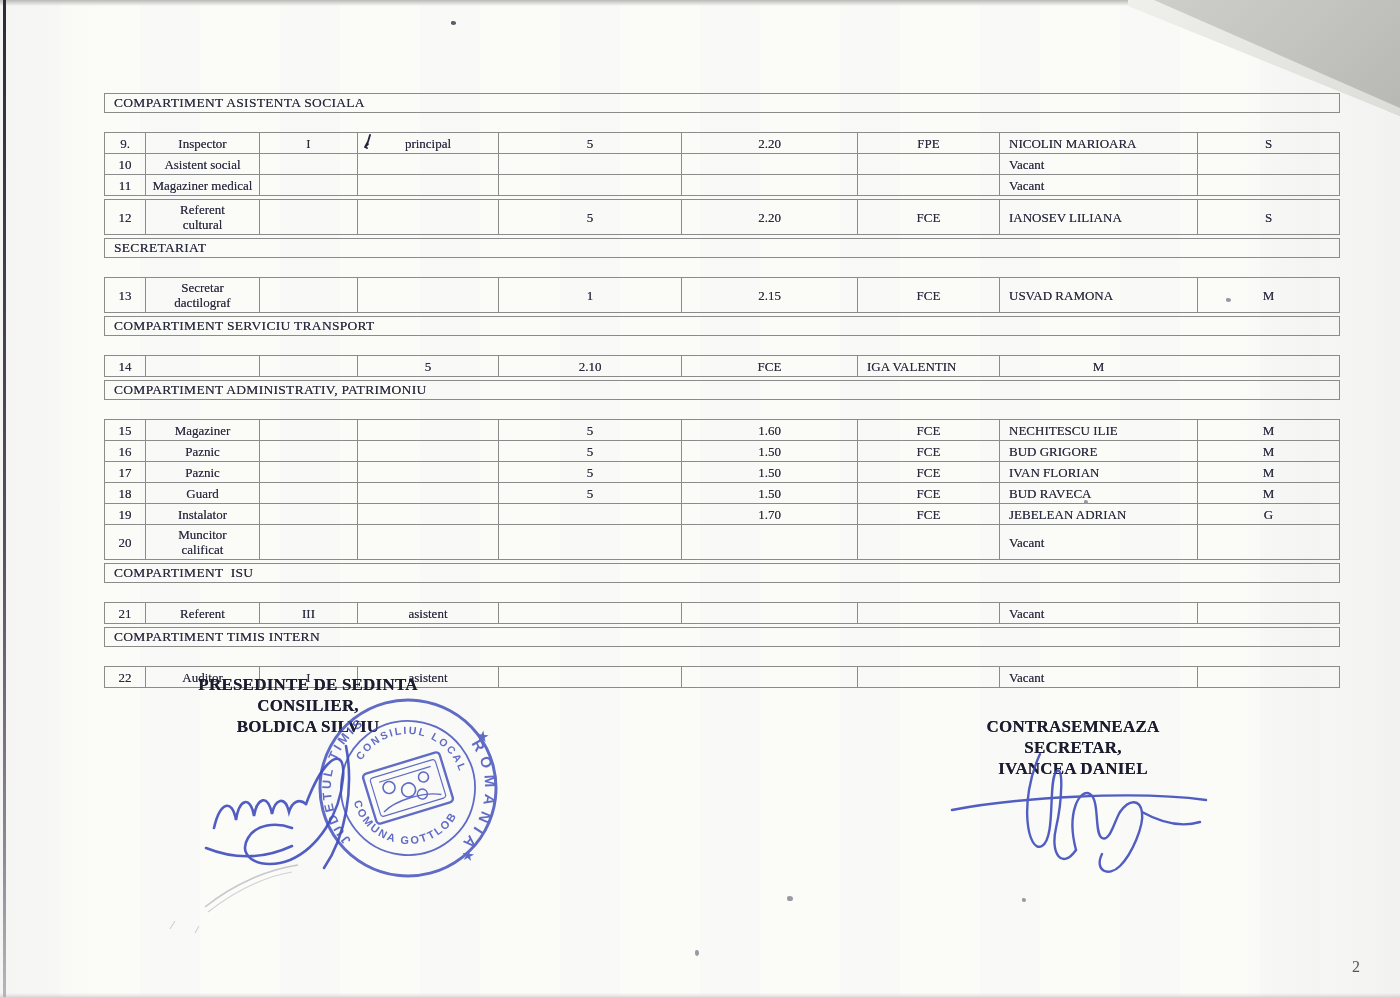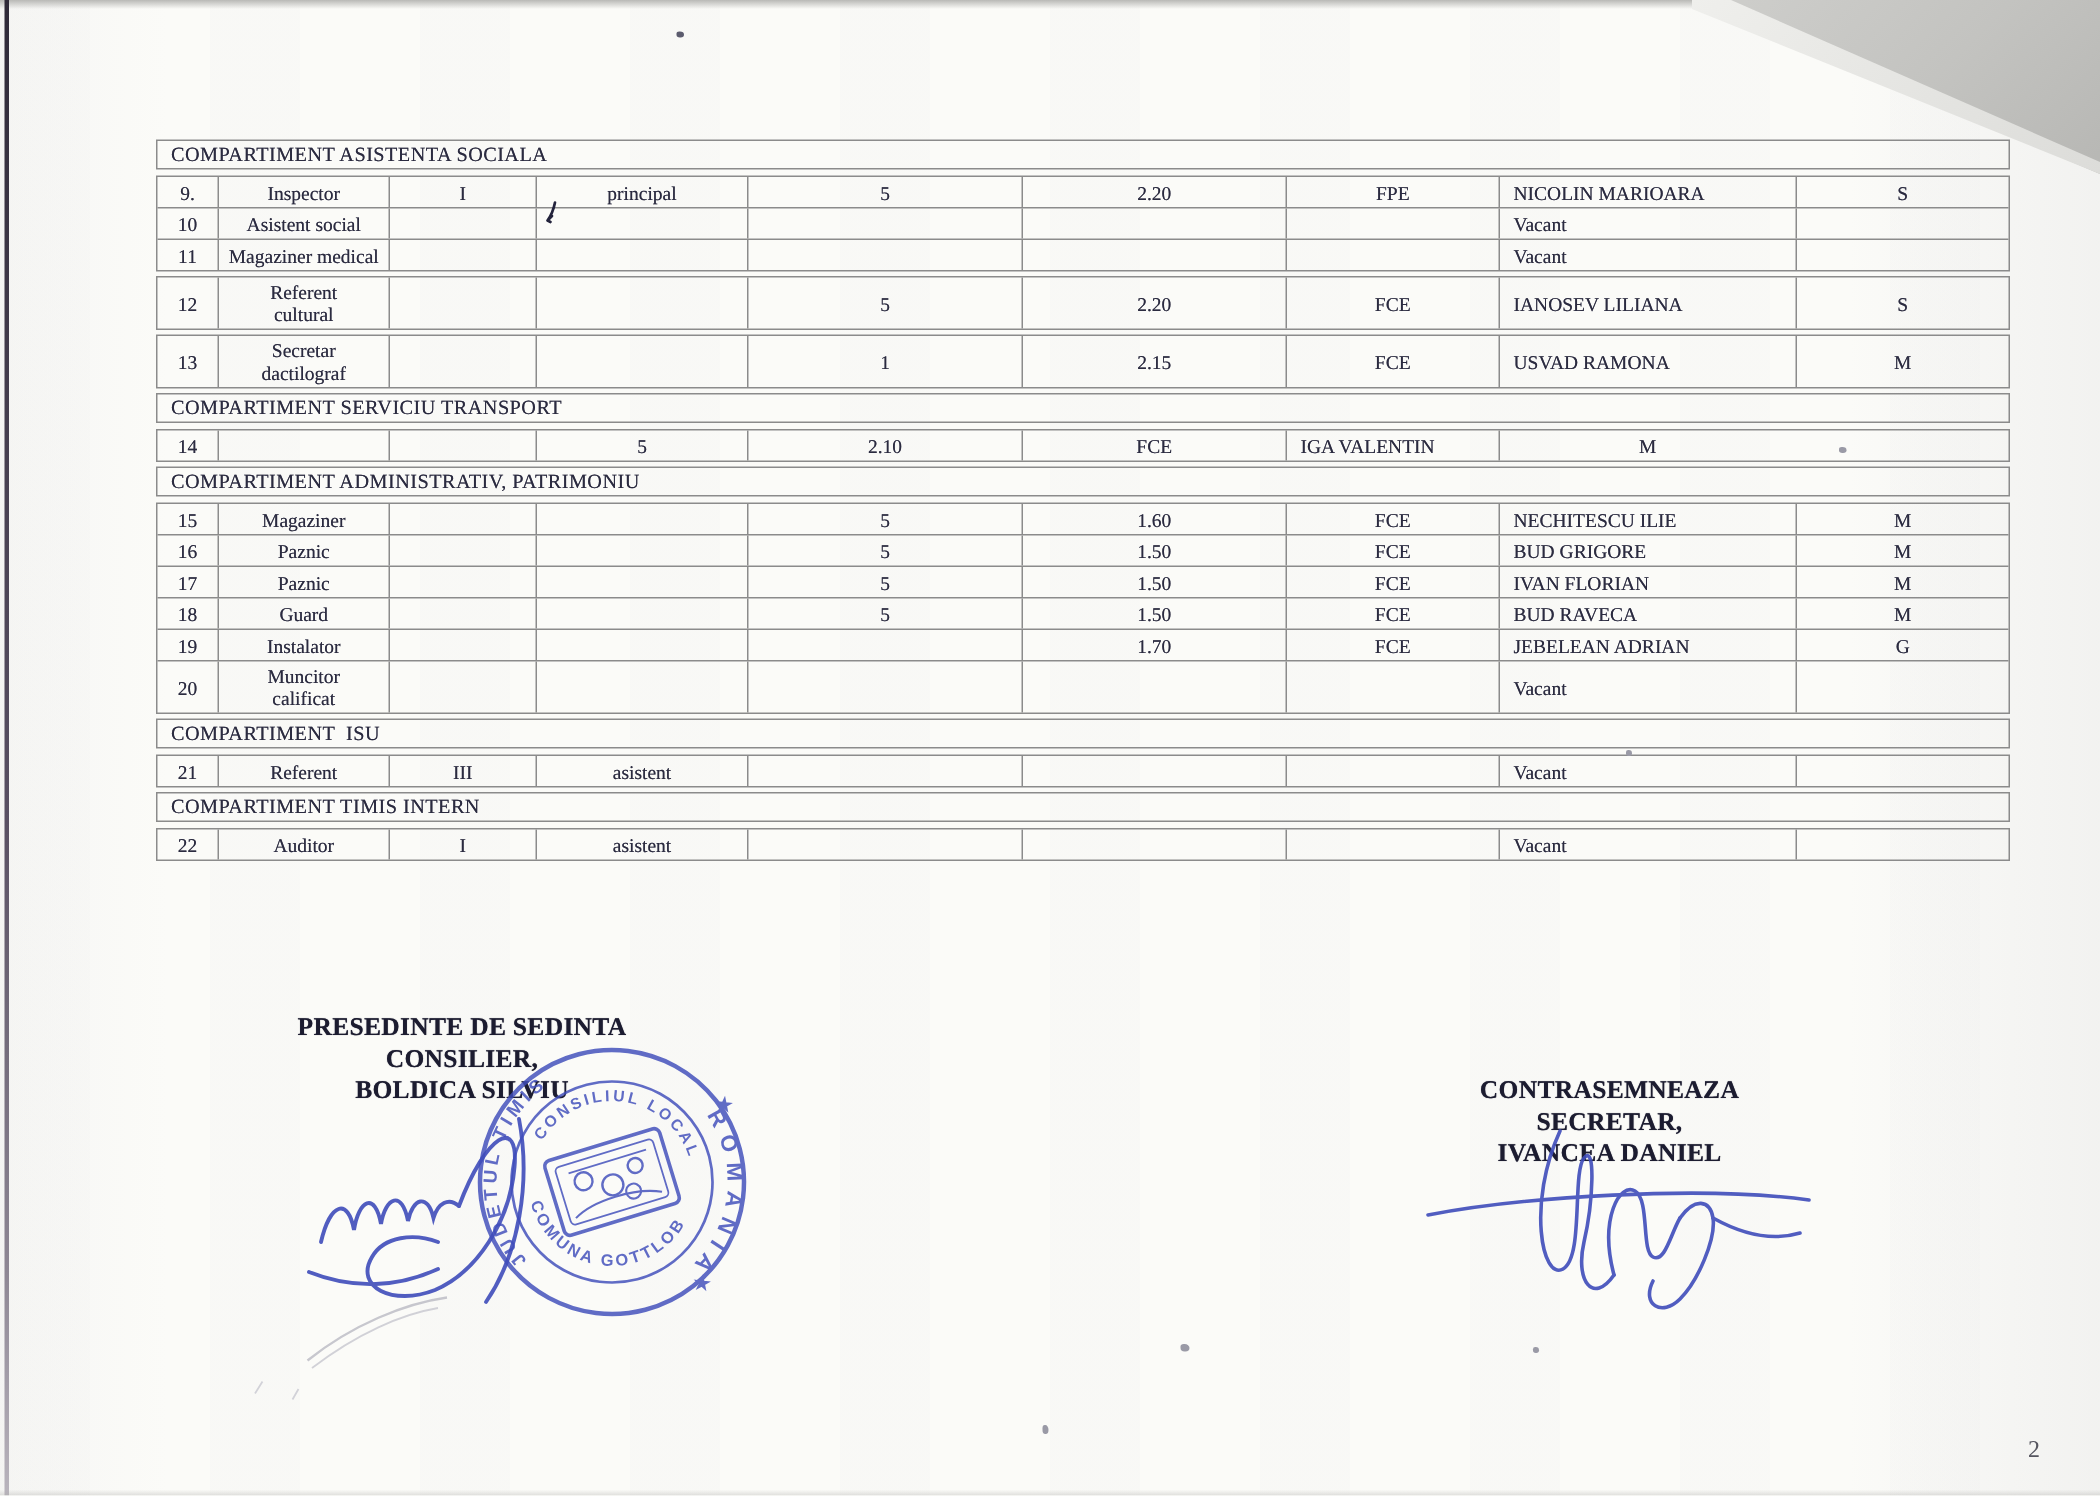--- a/index.html
+++ b/index.html
@@ -27,21 +27,21 @@
     clip-path:polygon(0 0,26px 0,100% calc(100% - 8px),100% 100%,0 6px);
     background:linear-gradient(135deg,#efefec,#dcdcd9);}
   .bottom-shade{position:absolute;left:0;bottom:0;width:1400px;height:4px;
     background:linear-gradient(to top,rgba(170,170,168,.35),rgba(170,170,168,0));}
 
   
   .doc-table{position:absolute;left:104px;top:93px;width:1236px;color:var(--text,#2b2b40);}
   .doc-table *{box-sizing:border-box;}
   .sec{
     border:1px solid var(--border,#8b8b8b);
-    margin-bottom:4px;
+    margin-bottom:19px;
     font-size:13.5px;line-height:16px;padding:1px 4px 1px 9px;
     letter-spacing:.3px;white-space:pre-wrap;
     text-shadow:0 0 .4px rgba(43,43,64,.75);
   }
   .frag{border:1px solid var(--border,#8b8b8b);margin-bottom:3px;}
   .row{display:grid;grid-template-columns:40px 114px 98px 141px 183px 176px 142px 198px 142px;}
   .row + .row{border-top:1px solid var(--border,#8b8b8b);}
   .cell{
     border-left:1px solid var(--border,#8b8b8b);
     min-height:20px;display:flex;align-items:center;justify-content:center;
@@ -123,20 +123,21 @@
 cultural</div>
         <div class="cell"></div>
         <div class="cell"></div>
         <div class="cell">5</div>
         <div class="cell">2.20</div>
         <div class="cell">FCE</div>
         <div class="cell col-name">IANOSEV LILIANA</div>
         <div class="cell">S</div>
       </div>
     </div>
+    <div class="sec">SECRETARIAT</div>
     <div class="frag">
       <div class="row">
         <div class="cell">13</div>
         <div class="cell">Secretar
 dactilograf</div>
         <div class="cell"></div>
         <div class="cell"></div>
         <div class="cell">1</div>
         <div class="cell">2.15</div>
         <div class="cell">FCE</div>

